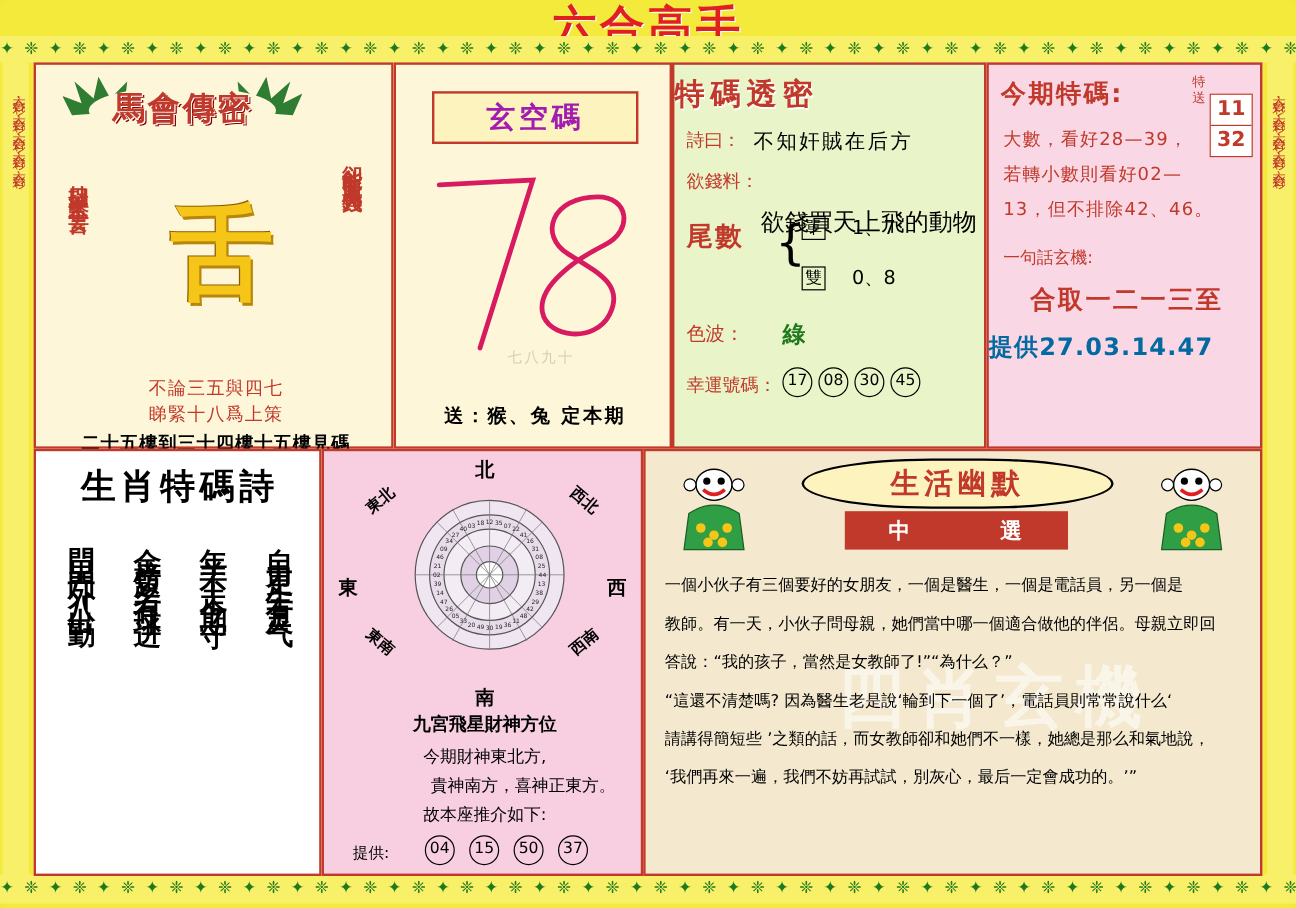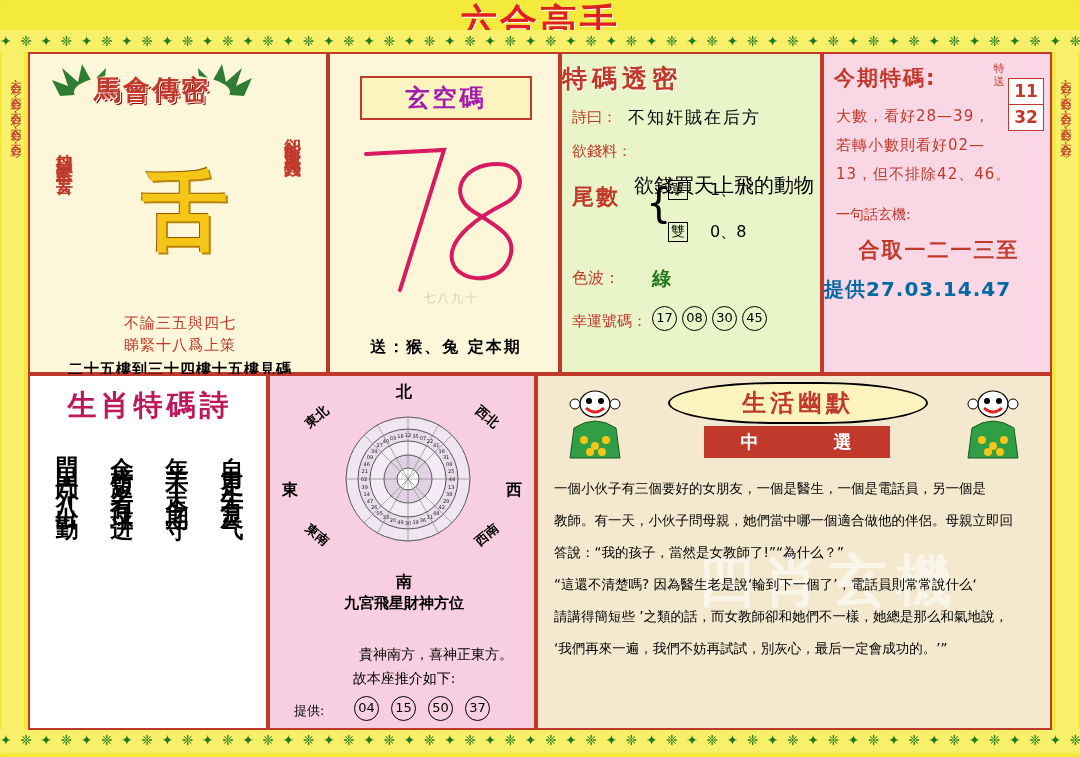--- a/index.html
+++ b/index.html
@@ -195,21 +195,21 @@
     font-size:20px;font-weight:bold;color:#0369a1;letter-spacing:1px;
   }
 
   
   #p-poem{
     left:0;top:322px;width:240px;height:356px;
     background:#fff;border:2px solid #c0392b;
   }
   .poem-title{
     position:absolute;left:0;top:10px;width:240px;text-align:center;
-    font-size:29px;font-weight:bold;color:#be185d;letter-spacing:4px;
+    font-size:29px;font-weight:bold;color:#000000;letter-spacing:4px;
   }
   .poem-cols{
     position:absolute;left:10px;top:62px;width:220px;height:280px;
     display:flex;flex-direction:row-reverse;justify-content:space-around;
   }
   .poem-col{
     writing-mode:vertical-rl;
     font-size:23px;font-weight:bold;color:#000;
     letter-spacing:10px;line-height:34px;
   }
@@ -426,20 +426,21 @@
               <text x="25.9" y="55.0">09</text>
               <text x="30.3" y="48.7">34</text>
               <text x="35.7" y="43.3">27</text>
               <text x="42.0" y="38.9">40</text>
               <text x="49.0" y="35.7">03</text>
               <text x="56.4" y="33.7">18</text>
             </g>
         </svg>
       </div>
       <div class="cmp-cap">九宮飛星財神方位</div>
+      <div class="cmp-l cmp-l1">今期財神東北方,</div>
       <div class="cmp-l cmp-l2">貴神南方，喜神正東方。</div>
       <div class="cmp-l cmp-l3">故本座推介如下:</div>
       <div class="cmp-prov">提供:</div>
       <div class="cmp-balls" id="compass-balls"><span class="ball" style="margin-right: 12px;">04</span><span class="ball" style="margin-right: 12px;">15</span><span class="ball" style="margin-right: 12px;">50</span><span class="ball" style="margin-right: 12px;">37</span></div>
     </div>
 
     <div class="panel" id="p-humor">
       <div class="monkey m-left">
         <svg width="62" height="78" viewBox="0 0 62 78">
           <ellipse cx="31" cy="16" rx="15" ry="13" fill="#fff" stroke="#000" stroke-width="1.2"></ellipse>

